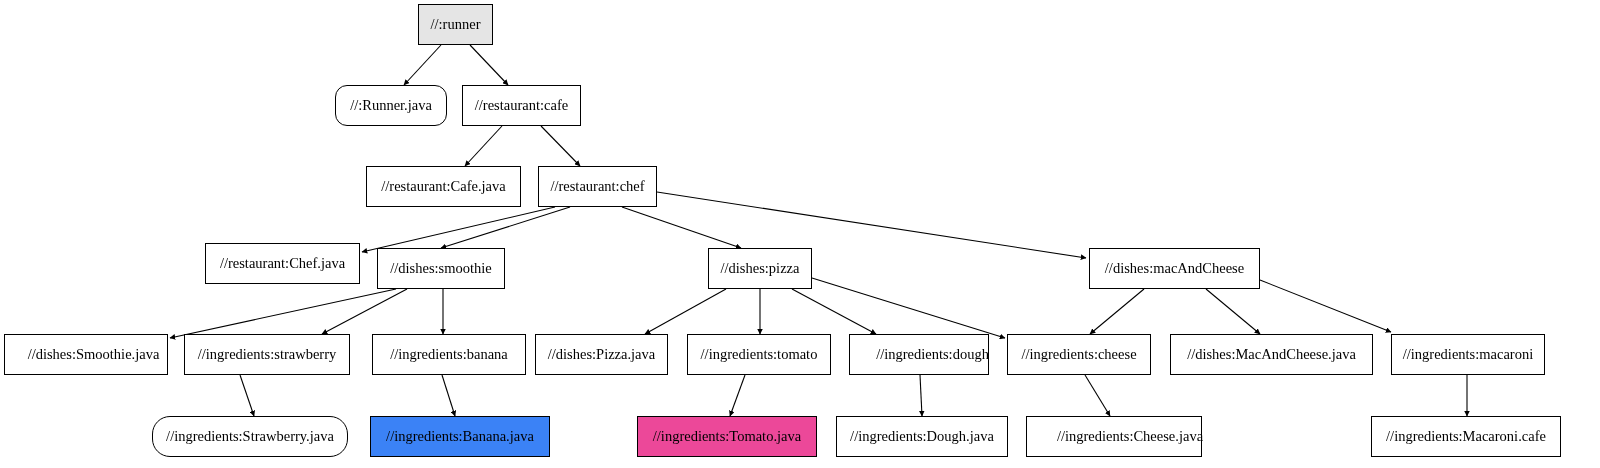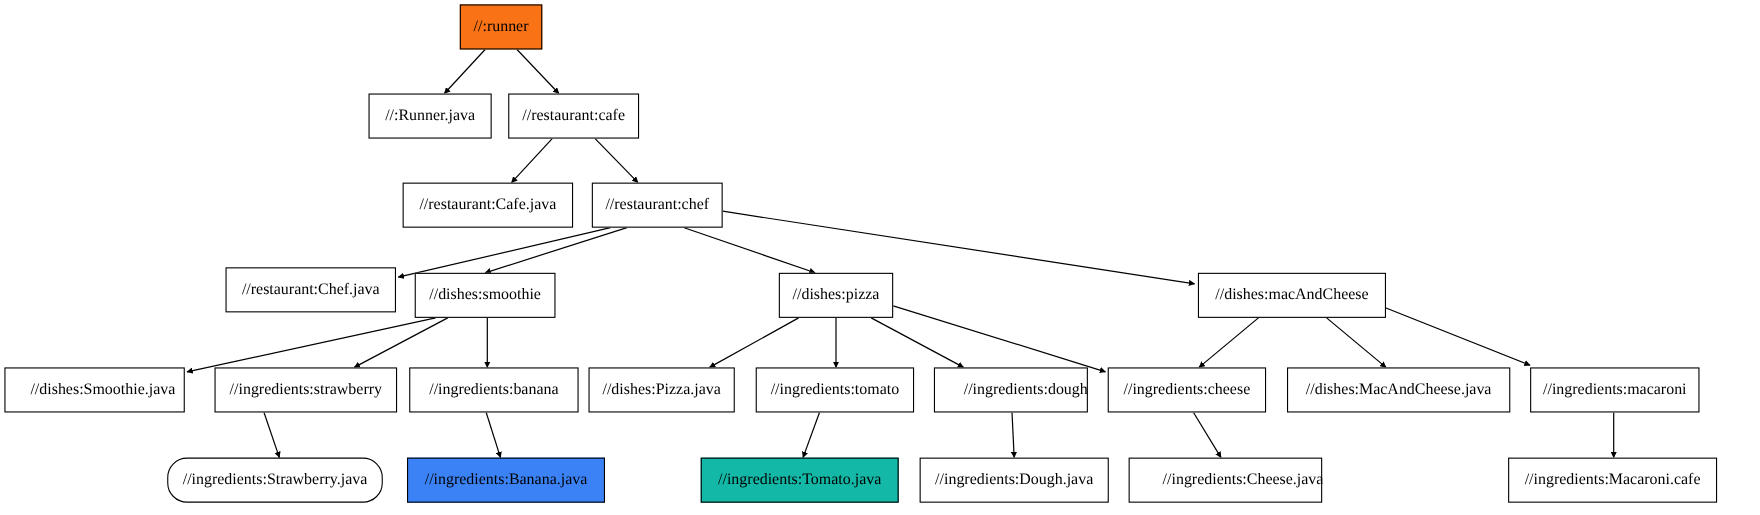--- a/index.html
+++ b/index.html
@@ -75,24 +75,24 @@
         <line x1="240" y1="375" x2="254" y2="416" stroke="#000000" stroke-width="1.1" marker-end="url(#arrowhead)"></line>
         <line x1="442" y1="375" x2="455" y2="416" stroke="#000000" stroke-width="1.1" marker-end="url(#arrowhead)"></line>
         <line x1="745" y1="375" x2="730" y2="416" stroke="#000000" stroke-width="1.1" marker-end="url(#arrowhead)"></line>
         <line x1="920" y1="375" x2="922" y2="416" stroke="#000000" stroke-width="1.1" marker-end="url(#arrowhead)"></line>
         <line x1="1085" y1="375" x2="1110" y2="416" stroke="#000000" stroke-width="1.1" marker-end="url(#arrowhead)"></line>
         <line x1="1467" y1="375" x2="1467" y2="416" stroke="#000000" stroke-width="1.1" marker-end="url(#arrowhead)"></line>
       </g>
   </svg>
 
   <div id="nodes-group">
-      <div class="graph-node" style="left: 418px; top: 4px; width: 75px; height: 41px; border-color: rgb(0, 0, 0); background: #f97316;">
+      <div class="graph-node" style="left: 418px; top: 4px; width: 75px; height: 41px; border-color: rgb(0, 0, 0); background: #e5e5e5;">
         <span class="node-label">//:runner</span>
       </div>
-      <div class="graph-node" style="left: 335px; top: 85px; width: 112px; height: 41px; border-color: rgb(0, 0, 0); background: rgb(255, 255, 255);">
+      <div class="graph-node" style="left: 335px; top: 85px; width: 112px; height: 41px; border-color: rgb(0, 0, 0); background: rgb(255, 255, 255); border-radius: 12px;">
         <span class="node-label">//:Runner.java</span>
       </div>
       <div class="graph-node" style="left: 462px; top: 85px; width: 119px; height: 41px; border-color: rgb(0, 0, 0); background: rgb(255, 255, 255);">
         <span class="node-label">//restaurant:cafe</span>
       </div>
       <div class="graph-node" style="left: 366px; top: 166px; width: 155px; height: 41px; border-color: rgb(0, 0, 0); background: rgb(255, 255, 255);">
         <span class="node-label">//restaurant:Cafe.java</span>
       </div>
       <div class="graph-node" style="left: 538px; top: 166px; width: 119px; height: 41px; border-color: rgb(0, 0, 0); background: rgb(255, 255, 255);">
         <span class="node-label">//restaurant:chef</span>
@@ -105,21 +105,21 @@
       </div>
       <div class="graph-node" style="left: 708px; top: 248px; width: 104px; height: 41px; border-color: rgb(0, 0, 0); background: rgb(255, 255, 255);">
         <span class="node-label">//dishes:pizza</span>
       </div>
       <div class="graph-node" style="left: 1089px; top: 248px; width: 171px; height: 41px; border-color: rgb(0, 0, 0); background: rgb(255, 255, 255);">
         <span class="node-label">//dishes:macAndCheese</span>
       </div>
       <div class="graph-node" style="left: 4px; top: 334px; width: 164px; height: 41px; border-color: rgb(0, 0, 0); background: rgb(255, 255, 255); padding-left: 15px;">
         <span class="node-label">//dishes:Smoothie.java</span>
       </div>
-      <div class="graph-node" style="left: 184px; top: 334px; width: 166px; height: 41px; border-color: rgb(0, 0, 0); background: rgb(255, 255, 255); margin-left: 11px;">
+      <div class="graph-node" style="left: 184px; top: 334px; width: 166px; height: 41px; border-color: rgb(0, 0, 0); background: rgb(255, 255, 255);">
         <span class="node-label">//ingredients:strawberry</span>
       </div>
       <div class="graph-node" style="left: 372px; top: 334px; width: 154px; height: 41px; border-color: rgb(0, 0, 0); background: rgb(255, 255, 255);">
         <span class="node-label">//ingredients:banana</span>
       </div>
       <div class="graph-node" style="left: 535px; top: 334px; width: 133px; height: 41px; border-color: rgb(0, 0, 0); background: rgb(255, 255, 255);">
         <span class="node-label">//dishes:Pizza.java</span>
       </div>
       <div class="graph-node" style="left: 687px; top: 334px; width: 144px; height: 41px; border-color: rgb(0, 0, 0); background: rgb(255, 255, 255);">
         <span class="node-label">//ingredients:tomato</span>
@@ -135,21 +135,21 @@
       </div>
       <div class="graph-node" style="left: 1391px; top: 334px; width: 154px; height: 41px; border-color: rgb(0, 0, 0); background: rgb(255, 255, 255);">
         <span class="node-label">//ingredients:macaroni</span>
       </div>
       <div class="graph-node" style="left: 152px; top: 416px; width: 196px; height: 41px; border-color: rgb(0, 0, 0); background: rgb(255, 255, 255); border-radius: 18px;">
         <span class="node-label">//ingredients:Strawberry.java</span>
       </div>
       <div class="graph-node" style="left: 370px; top: 416px; width: 180px; height: 41px; border-color: rgb(0, 0, 0); background: #3b82f6;">
         <span class="node-label">//ingredients:Banana.java</span>
       </div>
-      <div class="graph-node" style="left: 637px; top: 416px; width: 180px; height: 41px; border-color: rgb(0, 0, 0); background: #14b8a6;">
+      <div class="graph-node" style="left: 637px; top: 416px; width: 180px; height: 41px; border-color: rgb(0, 0, 0); background: #ec4899;">
         <span class="node-label">//ingredients:Tomato.java</span>
       </div>
       <div class="graph-node" style="left: 836px; top: 416px; width: 172px; height: 41px; border-color: rgb(0, 0, 0); background: rgb(255, 255, 255);">
         <span class="node-label">//ingredients:Dough.java</span>
       </div>
       <div class="graph-node" style="left: 1026px; top: 416px; width: 176px; height: 41px; border-color: rgb(0, 0, 0); background: rgb(255, 255, 255); padding-left: 32px;">
         <span class="node-label">//ingredients:Cheese.java</span>
       </div>
       <div class="graph-node" style="left: 1371px; top: 416px; width: 190px; height: 41px; border-color: rgb(0, 0, 0); background: rgb(255, 255, 255);">
         <span class="node-label">//ingredients:Macaroni.cafe</span>

